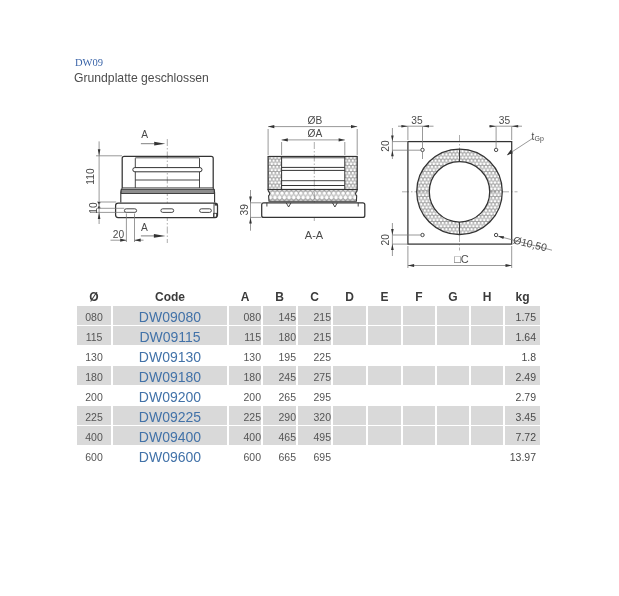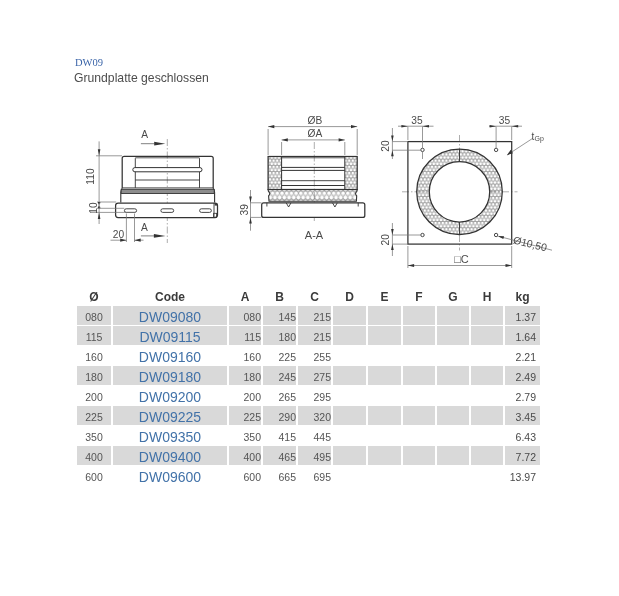--- a/index.html
+++ b/index.html
@@ -227,47 +227,47 @@
         <td class="c">080</td>
         <td class="c"><a>DW09080</a></td>
         <td class="n">080</td>
         <td class="n">145</td>
         <td class="n">215</td>
         <td></td>
         <td></td>
         <td></td>
         <td></td>
         <td></td>
-        <td class="kg">1.37</td>
+        <td class="kg">1.75</td>
       </tr>
   <tr class="g">
         <td class="c">115</td>
         <td class="c"><a>DW09115</a></td>
         <td class="n">115</td>
         <td class="n">180</td>
         <td class="n">215</td>
         <td></td>
         <td></td>
         <td></td>
         <td></td>
         <td></td>
         <td class="kg">1.64</td>
       </tr>
   <tr>
-        <td class="c">160</td>
-        <td class="c"><a>DW09160</a></td>
-        <td class="n">160</td>
+        <td class="c">130</td>
+        <td class="c"><a>DW09130</a></td>
+        <td class="n">130</td>
+        <td class="n">195</td>
         <td class="n">225</td>
-        <td class="n">255</td>
-        <td></td>
-        <td></td>
-        <td></td>
-        <td></td>
-        <td></td>
-        <td class="kg">2.21</td>
+        <td></td>
+        <td></td>
+        <td></td>
+        <td></td>
+        <td></td>
+        <td class="kg">1.8</td>
       </tr>
   <tr class="g">
         <td class="c">180</td>
         <td class="c"><a>DW09180</a></td>
         <td class="n">180</td>
         <td class="n">245</td>
         <td class="n">275</td>
         <td></td>
         <td></td>
         <td></td>
@@ -294,33 +294,20 @@
         <td class="n">225</td>
         <td class="n">290</td>
         <td class="n">320</td>
         <td></td>
         <td></td>
         <td></td>
         <td></td>
         <td></td>
         <td class="kg">3.45</td>
       </tr>
-  <tr>
-        <td class="c">350</td>
-        <td class="c"><a>DW09350</a></td>
-        <td class="n">350</td>
-        <td class="n">415</td>
-        <td class="n">445</td>
-        <td></td>
-        <td></td>
-        <td></td>
-        <td></td>
-        <td></td>
-        <td class="kg">6.43</td>
-      </tr>
   <tr class="g">
         <td class="c">400</td>
         <td class="c"><a>DW09400</a></td>
         <td class="n">400</td>
         <td class="n">465</td>
         <td class="n">495</td>
         <td></td>
         <td></td>
         <td></td>
         <td></td>

